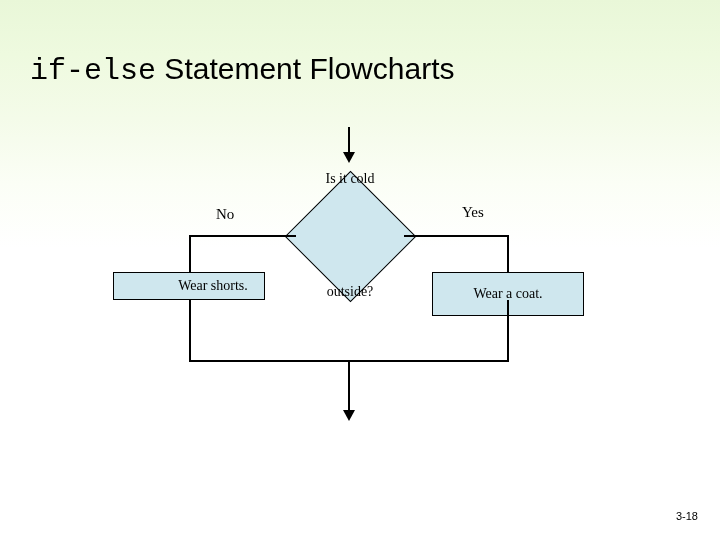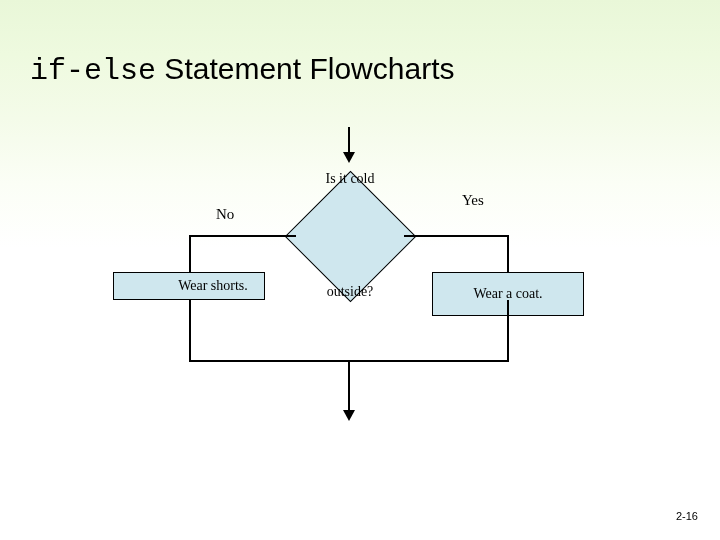--- a/index.html
+++ b/index.html
@@ -113,21 +113,21 @@
     font-family: "Liberation Serif", serif;
     font-size: 15px;
     color: #000000;
   }
   #label-no {
     left: 216px;
     top: 206px;
   }
   #label-yes {
     left: 462px;
-    top: 192px;
+    top: 204px;
   }
 
   
   .line {
     position: absolute;
     background: #000000;
   }
   .vline { width: 2px; }
   .hline { height: 2px; }
 
@@ -193,15 +193,15 @@
   <div class="proc-box node-text" id="box-coat">
     <span>Wear a coat.</span>
   </div>
 
   <div class="line vline" style="left:189px; top:300px; height:62px;"></div>
   <div class="line vline" style="left:507px; top:300px; height:62px;"></div>
   <div class="line hline" style="left:189px; top:360px; width:320px;"></div>
   <div class="line vline" style="left:348px; top:360px; height:52px;"></div>
   <div class="arrow-down" style="left:343px; top:410px;"></div>
 
-  <div id="footer-right">2-16</div>
+  <div id="footer-right">3-18</div>
 
 </div>
 
 </body></html>

